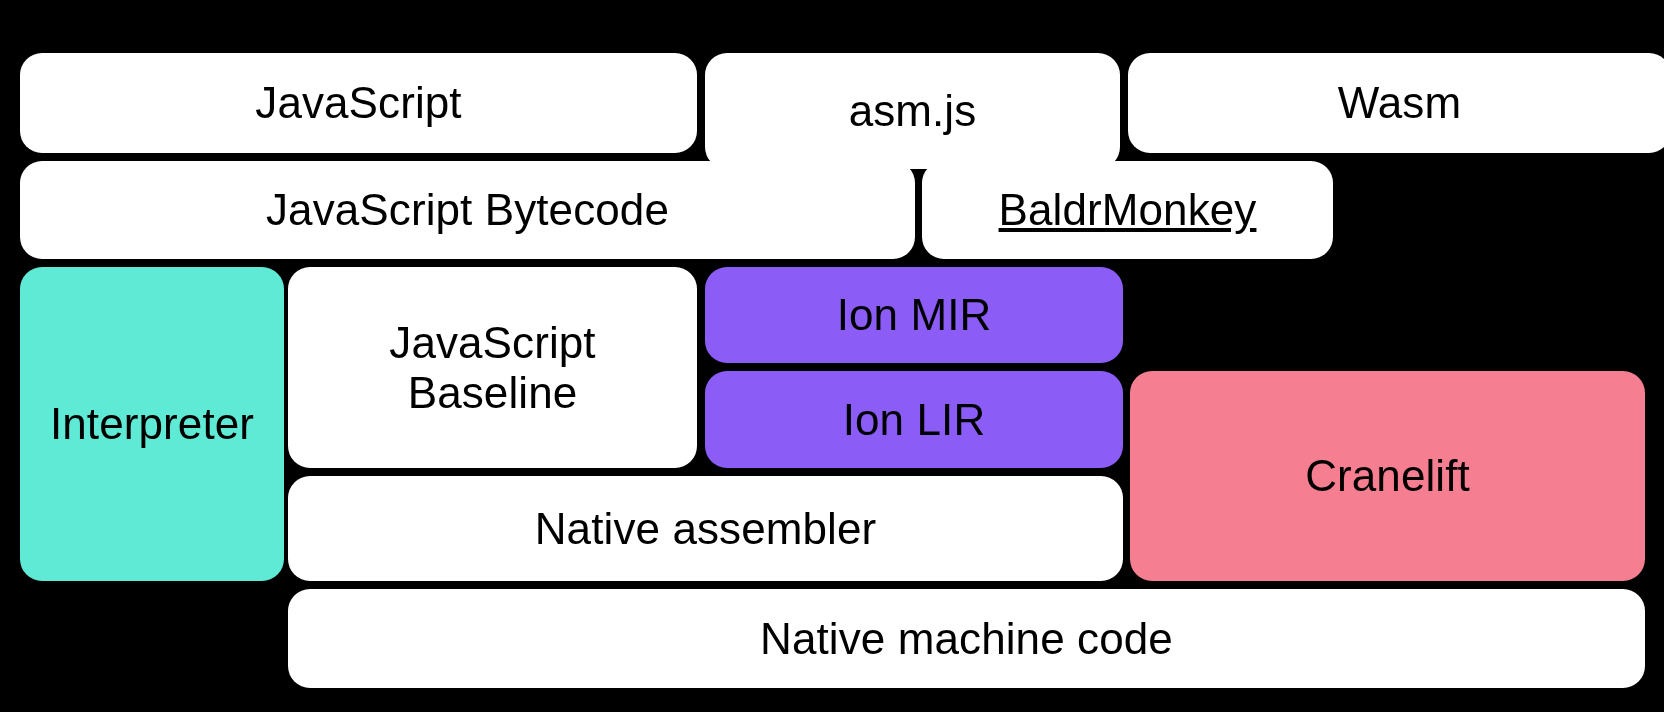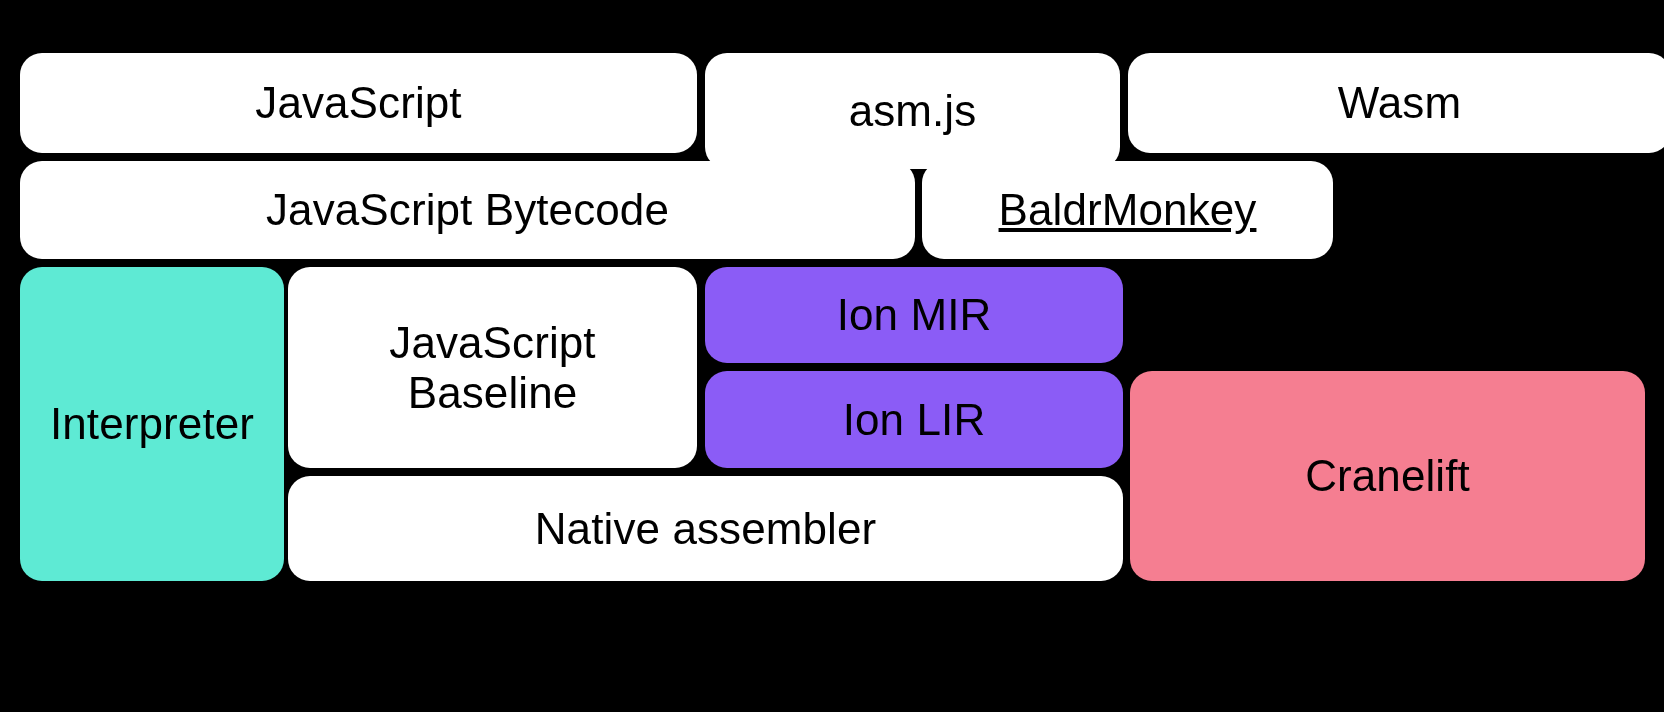--- a/index.html
+++ b/index.html
@@ -46,13 +46,14 @@
     <div class="box fill-white" style="left: 1128px; top: 10px; width: 543px; height: 100px;">Wasm</div>
     <div class="box fill-white" style="left: 20px; top: 118px; width: 895px; height: 98px;">JavaScript Bytecode</div>
     <div class="box fill-white" style="left: 922px; top: 118px; width: 411px; height: 98px; text-decoration: underline;">BaldrMonkey</div>
     <div class="box fill-grey" style="left: 20px; top: 224px; width: 264px; height: 314px;">Interpreter</div>
     <div class="box fill-white" style="left: 288px; top: 224px; width: 409px; height: 201px;">JavaScript
 Baseline</div>
     <div class="box fill-green" style="left: 705px; top: 224px; width: 418px; height: 96px;">Ion MIR</div>
     <div class="box fill-green" style="left: 705px; top: 328px; width: 418px; height: 97px;">Ion LIR</div>
     <div class="box fill-white" style="left: 288px; top: 433px; width: 835px; height: 105px;">Native assembler</div>
     <div class="box fill-pink" style="left: 1130px; top: 328px; width: 515px; height: 210px;">Cranelift</div>
+    <div class="box fill-white" style="left: 288px; top: 546px; width: 1357px; height: 99px;">Native machine code</div>
   </div>
 
 </body></html>

